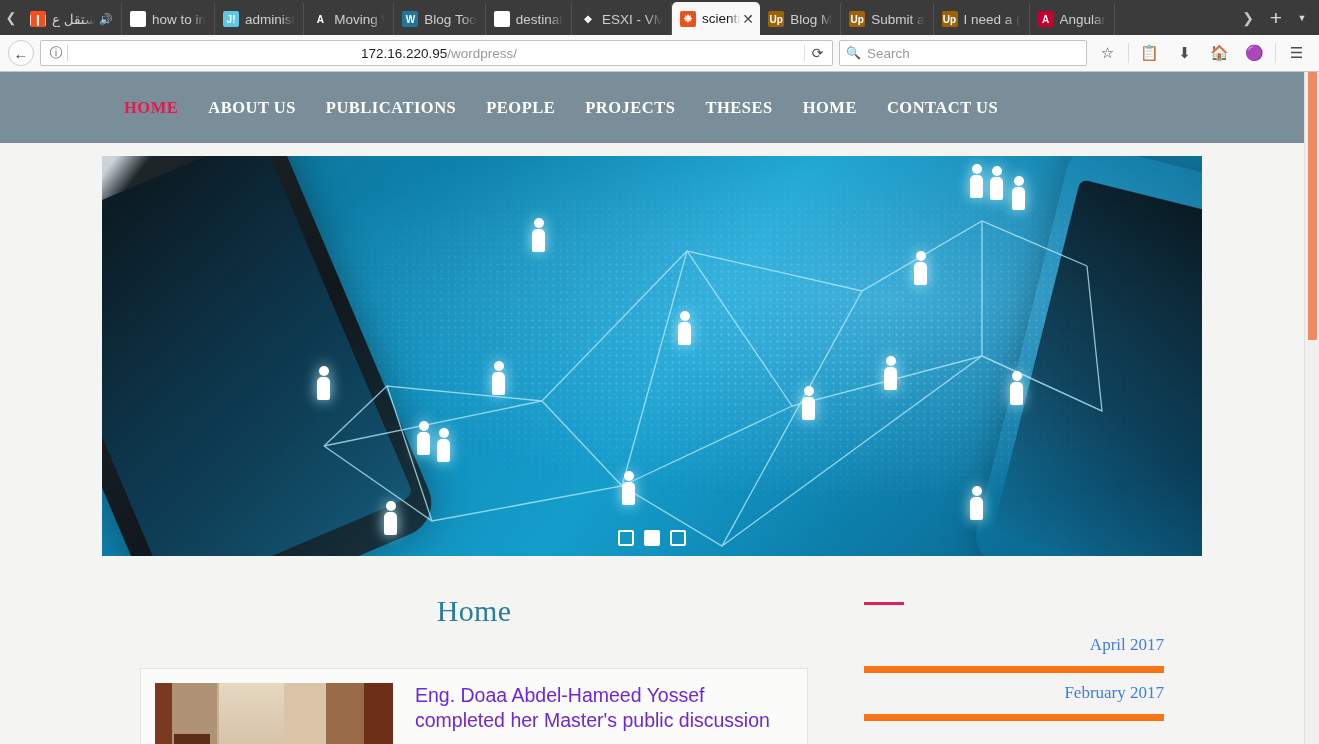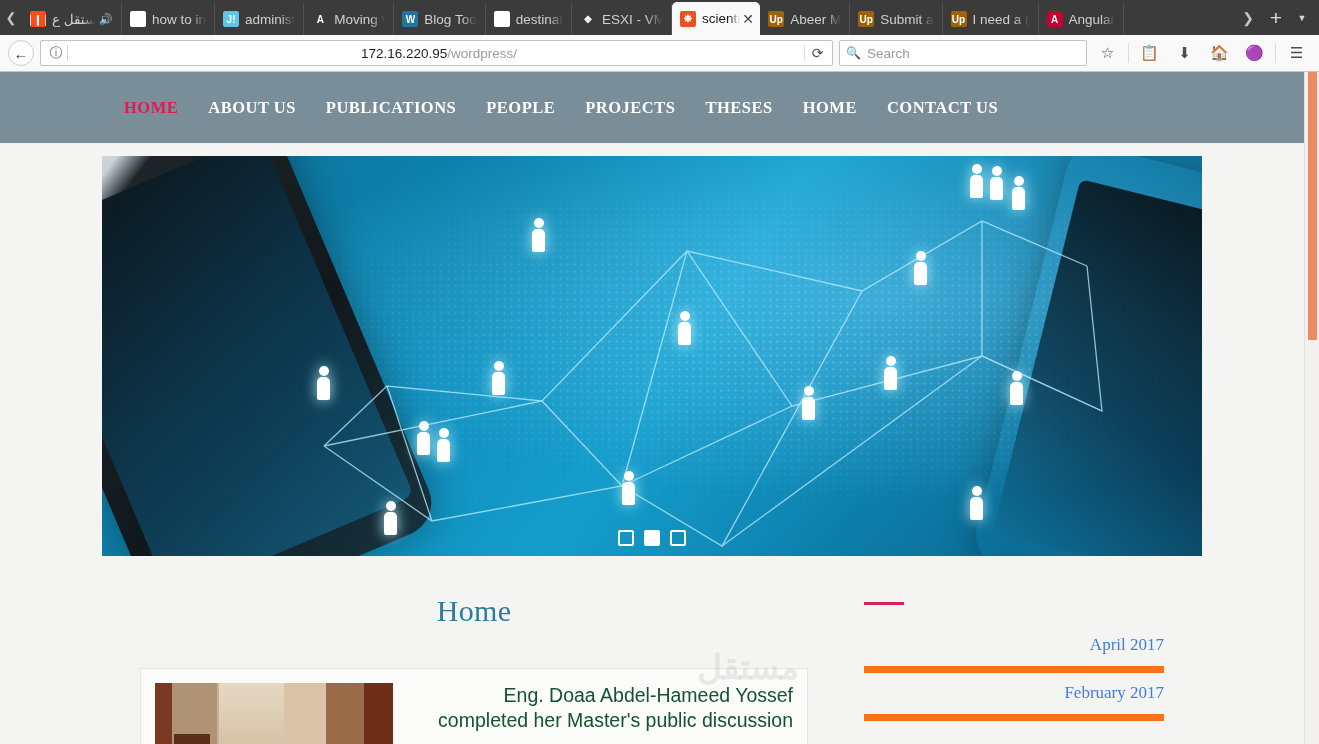--- a/index.html
+++ b/index.html
@@ -293,24 +293,23 @@
   }
   .pt-panel {
     position: absolute; left: 27%; top: 0; width: 27%; height: 62%;
     background: linear-gradient(180deg,#e6d8c2,#cdb99b);
   }
   .pt-cab { position: absolute; left: 8%; top: 34%; width: 15%; height: 52%; background: #5b2e19; }
   .post-body { flex: 1 1 auto; min-width: 0; }
   .post-title {
     font-size: 19.5px;
     line-height: 1.28;
-    color: #14532d;
+    color: #6d28d9;
     font-weight: 400;
     margin-bottom: 14px;
-    text-align: right;
   }
   .watermark {
     position: absolute;
     right: 8px; top: -18px;
     text-align: center;
     color: rgba(140,140,130,.17);
     pointer-events: none;
     user-select: none;
   }
   .watermark .wm-ar { font-size: 34px; font-weight: 700; line-height: .95; letter-spacing: 1px; }
@@ -390,21 +389,21 @@
           <span class="favicon fi-esxi">❖</span>
           <span class="tlabel">ESXI - VM</span>
         </div>
         <div class="tab active">
           <span class="favicon fi-science">❉</span>
           <span class="tlabel">scienti</span>
           <span class="tclose">✕</span>
         </div>
         <div class="tab">
           <span class="favicon fi-upwork">Up</span>
-          <span class="tlabel">Abeer M</span>
+          <span class="tlabel">Blog M</span>
         </div>
         <div class="tab">
           <span class="favicon fi-upwork">Up</span>
           <span class="tlabel">Submit a</span>
         </div>
         <div class="tab">
           <span class="favicon fi-upwork">Up</span>
           <span class="tlabel">I need a (</span>
         </div>
         <div class="tab">
@@ -574,21 +573,20 @@
               <div class="pt-wall"></div>
               <div class="pt-panel"></div>
               <div class="pt-cab"></div>
 
             </div>
             <div class="post-body">
               <div class="post-title">Eng. Doaa Abdel-Hameed Yossef completed her Master's public discussion</div>
 
             </div>
             <div class="watermark">
-              <div class="wm-ar">مستقل</div>
             </div>
           </div>
         </div>
 
         <div class="side-col">
           <div class="widget-rule"></div>
           <ul class="archive-list" id="archive-list">
               <li>
                 <a href="#">April 2017</a>
               </li>

